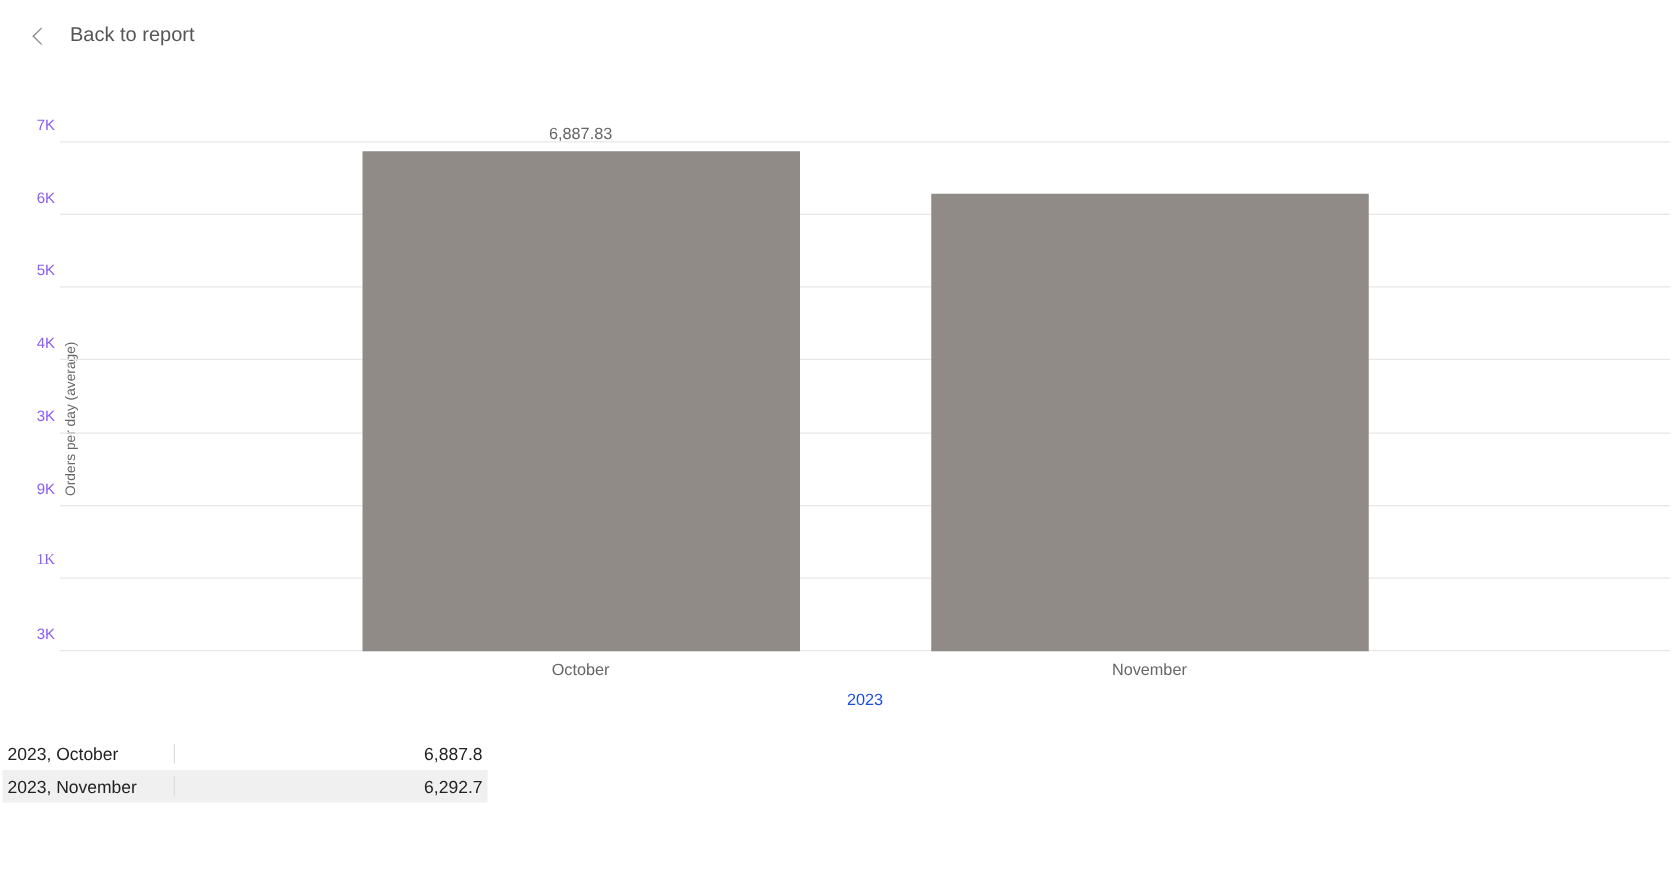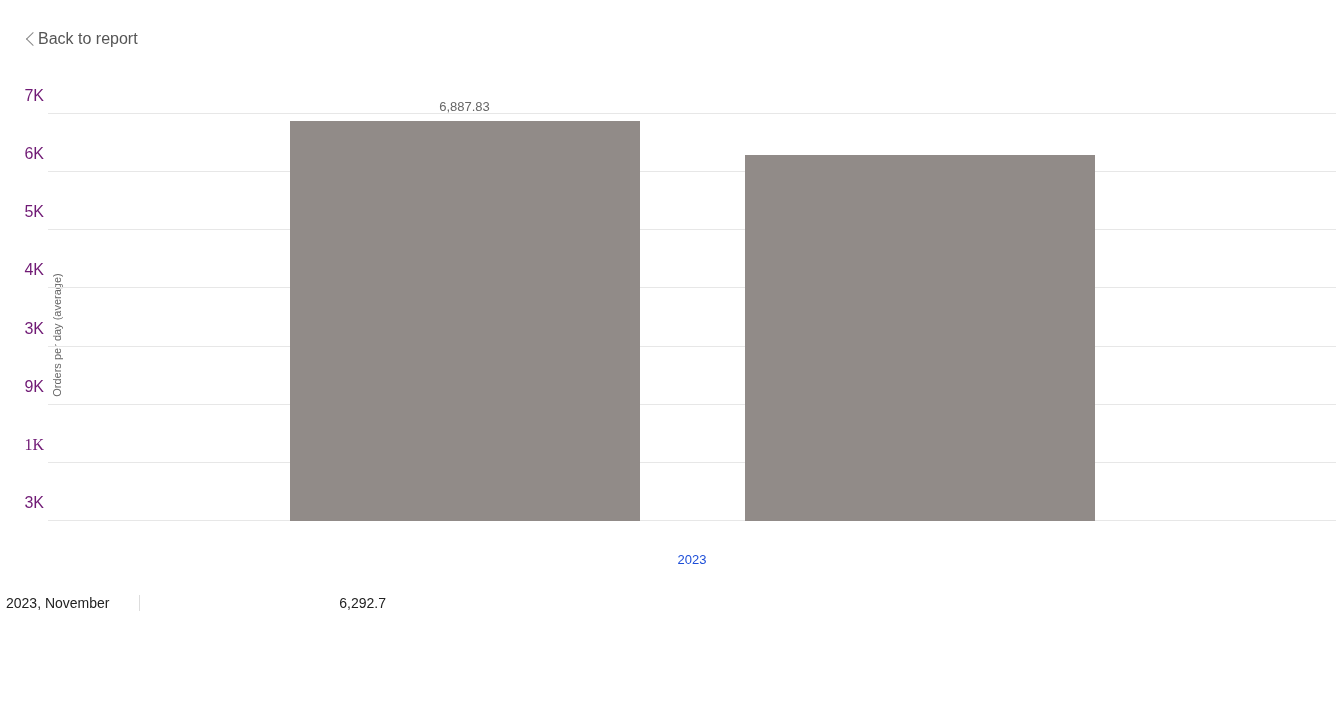--- a/index.html
+++ b/index.html
@@ -5,23 +5,24 @@
     * { margin: 0; padding: 0; box-sizing: border-box; }
     body {
       font-family: "Segoe UI", -apple-system, sans-serif;
       background: #ffffff;
       width: 1344px;
       height: 717px;
       overflow: hidden;
       color: #333;
     }
     .header {
-      padding: 30px 0 0 28px;
+      padding: 20px 0 0 28px;
       display: flex;
       align-items: center;
+      gap: 18px;
     }
     .back-chevron {
       width: 10px;
       height: 10px;
       border-left: 1.5px solid #888;
       border-bottom: 1.5px solid #888;
       transform: rotate(45deg);
       cursor: pointer;
     }
     .back-text {
@@ -49,22 +50,22 @@
     .y-ticks {
       position: absolute;
       left: 22px;
       top: 14px;
       width: 22px;
       height: 407px;
     }
     .y-tick {
       position: absolute;
       right: 0;
-      font-size: 16px;
-      color: #701a75;
+      font-size: 12px;
+      color: #8b5cf6;
       transform: translateY(-50%);
     }
     .plot {
       position: absolute;
       left: 48px;
       right: 8px;
       top: 14px;
       height: 407px;
     }
     .gridline {
@@ -197,23 +198,31 @@
           </div>
         </div>
         <div class="bar-col">
           <div class="bar-value-wrap">
             <div class="bar" style="height: 365.874px;"></div>
           </div>
         </div>
       </div>
   </div>
 
+  <div class="x-ticks" id="xTicks">
+      <div class="x-tick">October</div>
+      <div class="x-tick">November</div>
+    </div>
   <div class="x-group">2023</div>
 </div>
 
 <div class="table">
   <div class="table-body" id="tableBody">
+      <div class="table-row">
+        <div class="col1">2023, October</div>
+        <div class="col2">6,887.8</div>
+      </div>
       <div class="table-row">
         <div class="col1">2023, November</div>
         <div class="col2">6,292.7</div>
       </div>
     </div>
 </div>
 
 </body></html>

